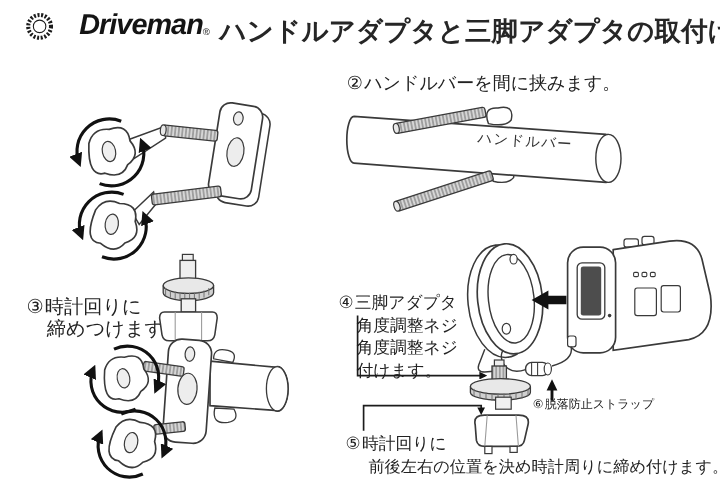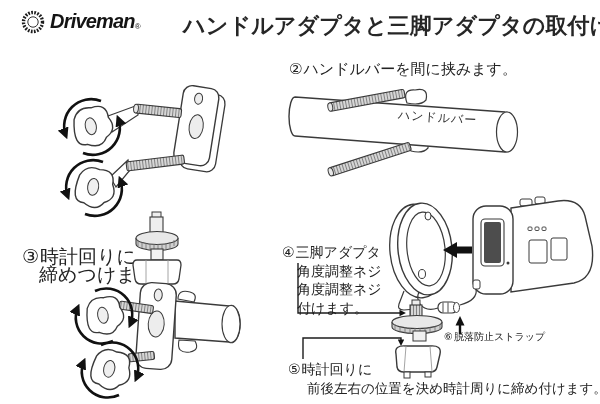--- a/index.html
+++ b/index.html
@@ -4,30 +4,30 @@
 <style>
   html,body{margin:0;padding:0;}
   body{
     width:600px;height:404px;background:#ffffff;position:relative;overflow:hidden;
     font-family:"Liberation Sans","DejaVu Sans",sans-serif;color:#1c1c1c;
   }
   .abs{position:absolute;}
   svg.illus{position:absolute;overflow:visible;}
   
   #logo{left:20px;top:8px;display:flex;align-items:flex-start;}
-  #brand{font-size:20px;font-weight:bold;font-style:italic;letter-spacing:-0.8px;color:#141414;margin-left:4px;line-height:26px;}
+  #brand{font-size:24px;font-weight:bold;font-style:italic;letter-spacing:-0.8px;color:#141414;margin-left:20px;line-height:26px;}
   #brand-reg{font-size:8px;line-height:8px;margin-top:15px;color:#141414;}
   #page-title{left:183px;top:11px;font-size:22px;font-weight:bold;color:#262626;letter-spacing:0.2px;white-space:nowrap;}
   
   .step-text{position:absolute;color:#222222;white-space:nowrap;}
   .ln{display:block;}
   .cnum{margin-right:1px;}
   #st1{left:22px;top:59px;font-size:15px;line-height:17.5px;}
   #st2{left:289px;top:60px;font-size:15px;}
-  #st3{left:22px;top:248px;font-size:19px;line-height:18px;}
+  #st3{left:22px;top:248px;font-size:16px;line-height:18px;}
   #st4{left:282px;top:243px;font-size:14px;line-height:18.5px;}
   #st5{left:288px;top:360px;font-size:14px;line-height:19px;}
   #st6{left:444px;top:330px;font-size:10px;}
   .ind13{padding-left:13px;}
   .ind15{padding-left:15px;}
   .ind17{padding-left:17px;}
   .ind19{padding-left:19px;font-size:13.5px;}
 </style>
 </head>
 <body>

